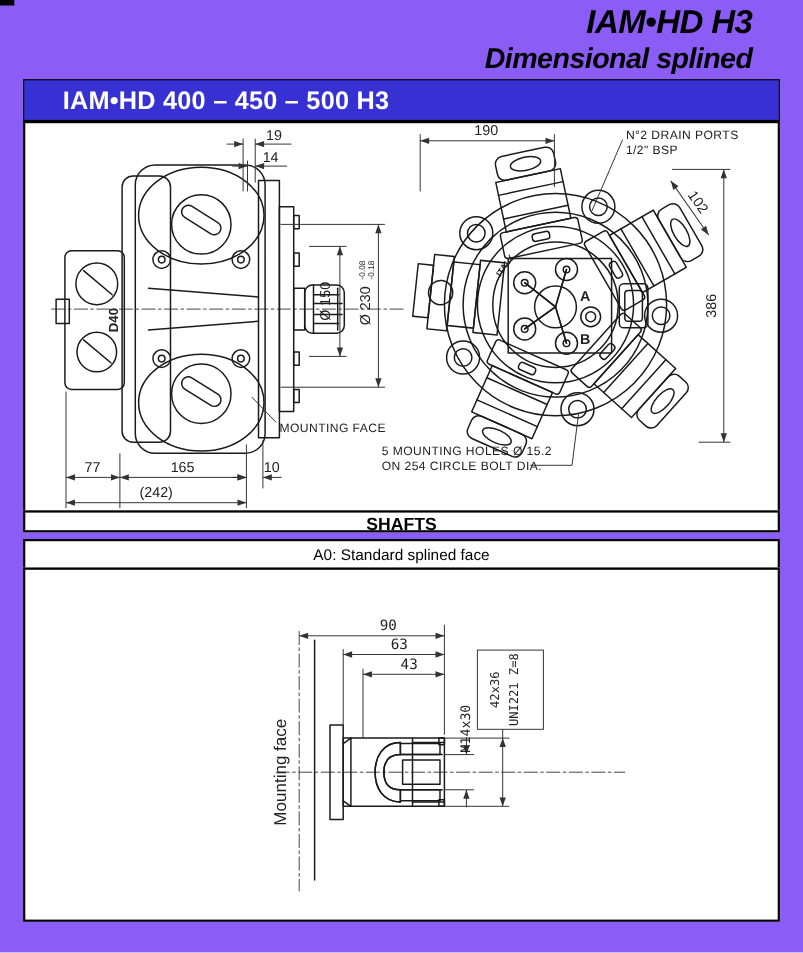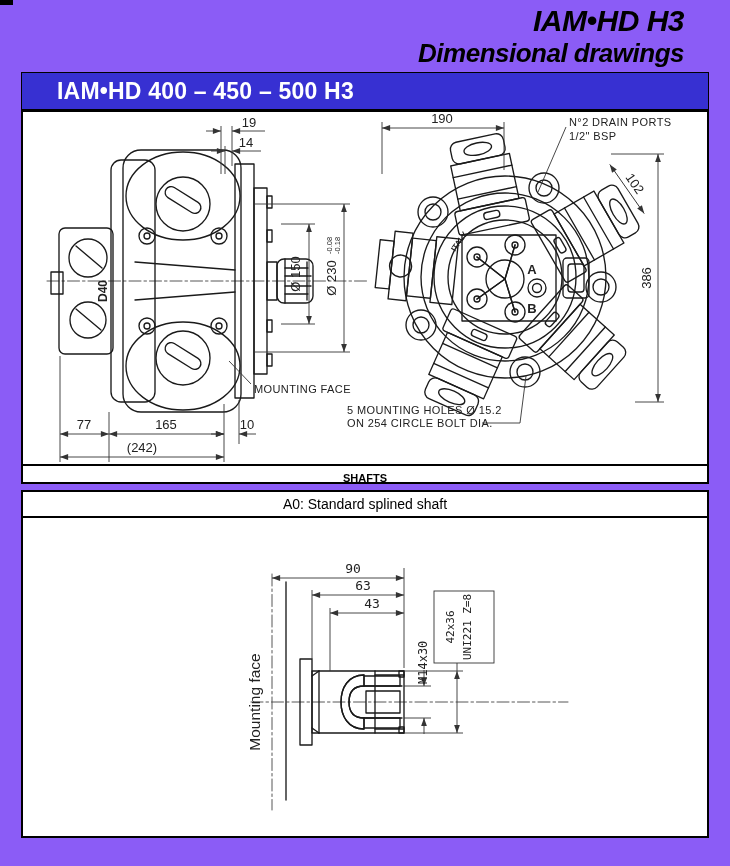--- a/index.html
+++ b/index.html
@@ -7,21 +7,21 @@
         font-family:"Liberation Sans",sans-serif;color:#000;}
   .corner-mark{position:absolute;left:0;top:0;width:13px;height:5px;background:#000;}
   .titleblock{position:absolute;top:4px;right:46px;text-align:right;}
   .title{font-size:30px;font-weight:bold;font-style:italic;line-height:34px;letter-spacing:-.5px;}
   .subtitle{font-size:26px;font-weight:bold;font-style:italic;line-height:30px;letter-spacing:-.5px;}
   .banner{position:absolute;left:21px;top:72px;width:688px;height:38px;background:#3730D2;
           box-sizing:border-box;border:1px solid #000;padding-left:24px;}
   .banner span{display:block;color:#fff;font-size:23px;font-weight:bold;line-height:36px;padding-left:11px;letter-spacing:.2px;}
   .box{position:absolute;left:21px;width:688px;box-sizing:border-box;border:2px solid #000;background:#fff;}
   .box-drawings{top:110px;height:356px;}
-  .row-shafts{top:464px;height:20px;text-align:center;font-size:11px;font-weight:bold;line-height:24px;}
+  .row-shafts{top:464px;height:20px;text-align:center;font-size:16px;font-weight:bold;line-height:24px;}
   .row-variant{top:490px;height:28px;text-align:center;font-size:14px;line-height:24px;}
   .box-shaft{top:516px;height:322px;}
   svg{display:block;}
   svg .part, svg .part line, svg .part rect, svg .part circle, svg .part ellipse, svg .part path
       {stroke:#1a1a1a;fill:none;stroke-width:1.35;stroke-linejoin:round;stroke-linecap:round;}
   svg .dims, svg .dims line, svg .dims path, svg .dims polyline
       {stroke:#333;fill:none;stroke-width:.9;}
   svg .cl{stroke:#444 !important;stroke-width:.9 !important;stroke-dasharray:12 3 2.5 3;}
   svg .ext{stroke-width:.8;}
   svg text{stroke:none !important;fill:#222;font-family:"Liberation Sans",sans-serif;}
@@ -40,21 +40,21 @@
 </style>
 </head>
 <body>
 
 <div class="page">
 
   <div class="corner-mark"></div>
 
   <div class="titleblock">
     <div class="title">IAM•HD H3</div>
-    <div class="subtitle">Dimensional drawings</div>
+    <div class="subtitle">Dimensional splined</div>
   </div>
 
   <div class="banner">
     <span>IAM•HD 400 – 450 – 500 H3</span>
   </div>
 
   <div class="box box-drawings">
     <svg width="684" height="352" viewBox="0 0 684 352">
       <defs>
         <marker id="ar1" viewBox="0 0 10 8" refX="9.5" refY="4" markerWidth="11" markerHeight="8" orient="auto-start-reverse">
@@ -240,21 +240,21 @@
       <text class="t11" x="546" y="28">1/2" BSP</text>
       <text class="t11" x="324" y="302">5 MOUNTING HOLES Ø 15.2</text>
       <text class="t11" x="324" y="315">ON 254 CIRCLE BOLT DIA.</text>
     </svg>
   </div>
 
   <div class="box row-shafts">
     <span>SHAFTS</span>
   </div>
   <div class="box row-variant">
-    <span>A0: Standard splined shaft</span>
+    <span>A0: Standard splined face</span>
   </div>
 
   <div class="box box-shaft">
     <svg width="684" height="318" viewBox="0 0 684 318">
       <defs>
         <marker id="ar2" viewBox="0 0 10 8" refX="9.5" refY="4" markerWidth="11" markerHeight="8" orient="auto-start-reverse">
             <path d="M0.5,0.8 L9.5,4 L0.5,7.2 Z" fill="#333" stroke="none"></path>
           </marker>
         <pattern id="hat" width="6" height="6" patternUnits="userSpaceOnUse" patternTransform="rotate(45)">
           <line x1="0" y1="0" x2="0" y2="6" stroke="#222" stroke-width="1"></line>

